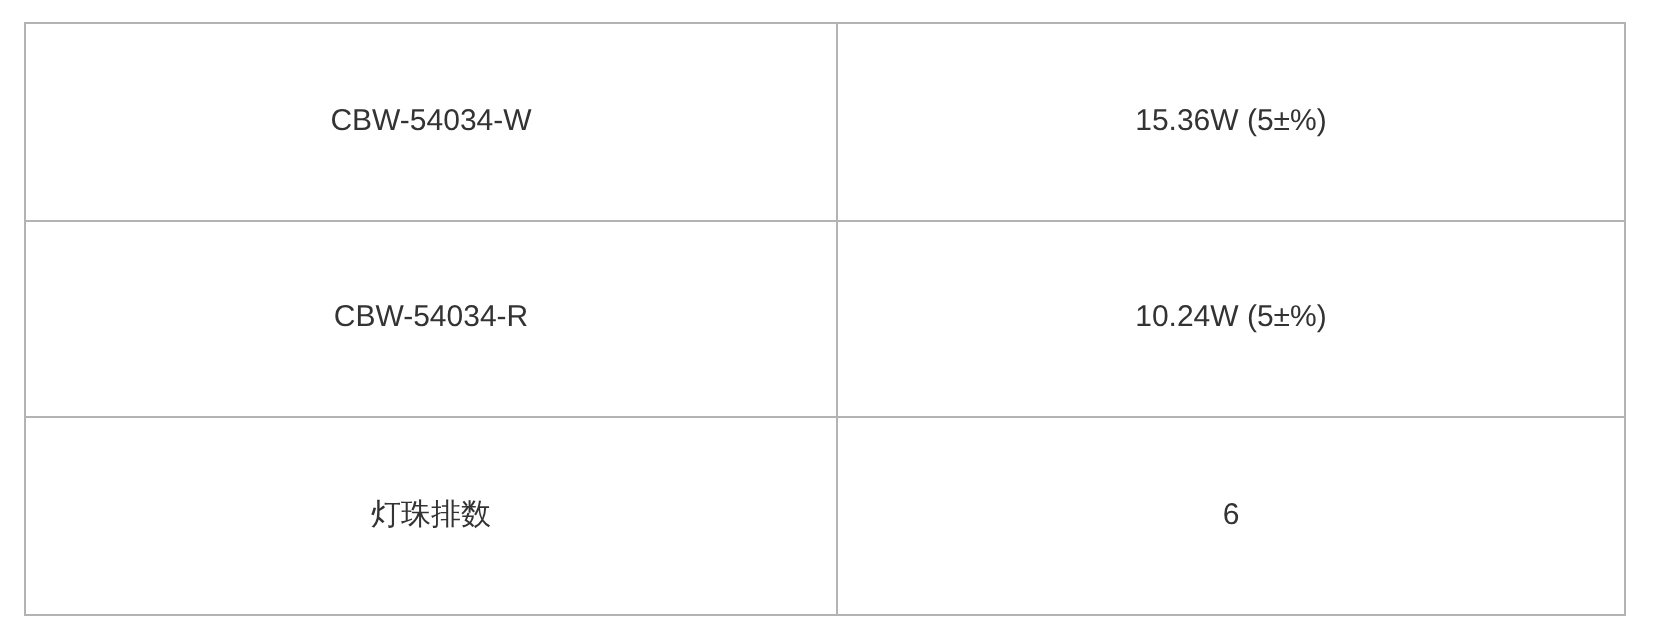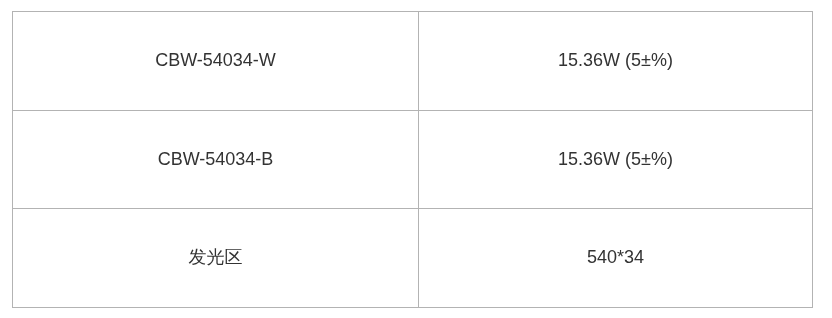--- a/index.html
+++ b/index.html
@@ -32,21 +32,21 @@
   table.spec-table col.col-param { width: 406px; }
   table.spec-table col.col-value { width: 394px; }
 
   table.spec-table td {
     border: 1px solid #b3b3b3;
     height: 33px;
     padding: 0 4px;
     text-align: center;
     vertical-align: middle;
     color: #333333;
-    font-size: 18px;
+    font-size: 15px;
     line-height: 1.2;
     font-family: "Liberation Sans", "DejaVu Sans", sans-serif;
     background: #ffffff;
     white-space: nowrap;
     overflow: hidden;
   }
 </style>
 </head>
 <body>
 
@@ -55,22 +55,22 @@
     <colgroup>
       <col class="col-param">
       <col class="col-value">
     </colgroup>
     <tbody>
       <tr>
         <td>CBW-54034-W</td>
         <td>15.36W (5±%)</td>
       </tr>
       <tr>
-        <td>CBW-54034-B</td>
-        <td>15.36W (5±%)</td>
+        <td>CBW-54034-R</td>
+        <td>10.24W (5±%)</td>
       </tr>
       <tr>
-        <td>发光区</td>
-        <td>540*34</td>
+        <td>灯珠排数</td>
+        <td>6</td>
       </tr>
     </tbody>
   </table>
 </div>
 
 </body></html>

